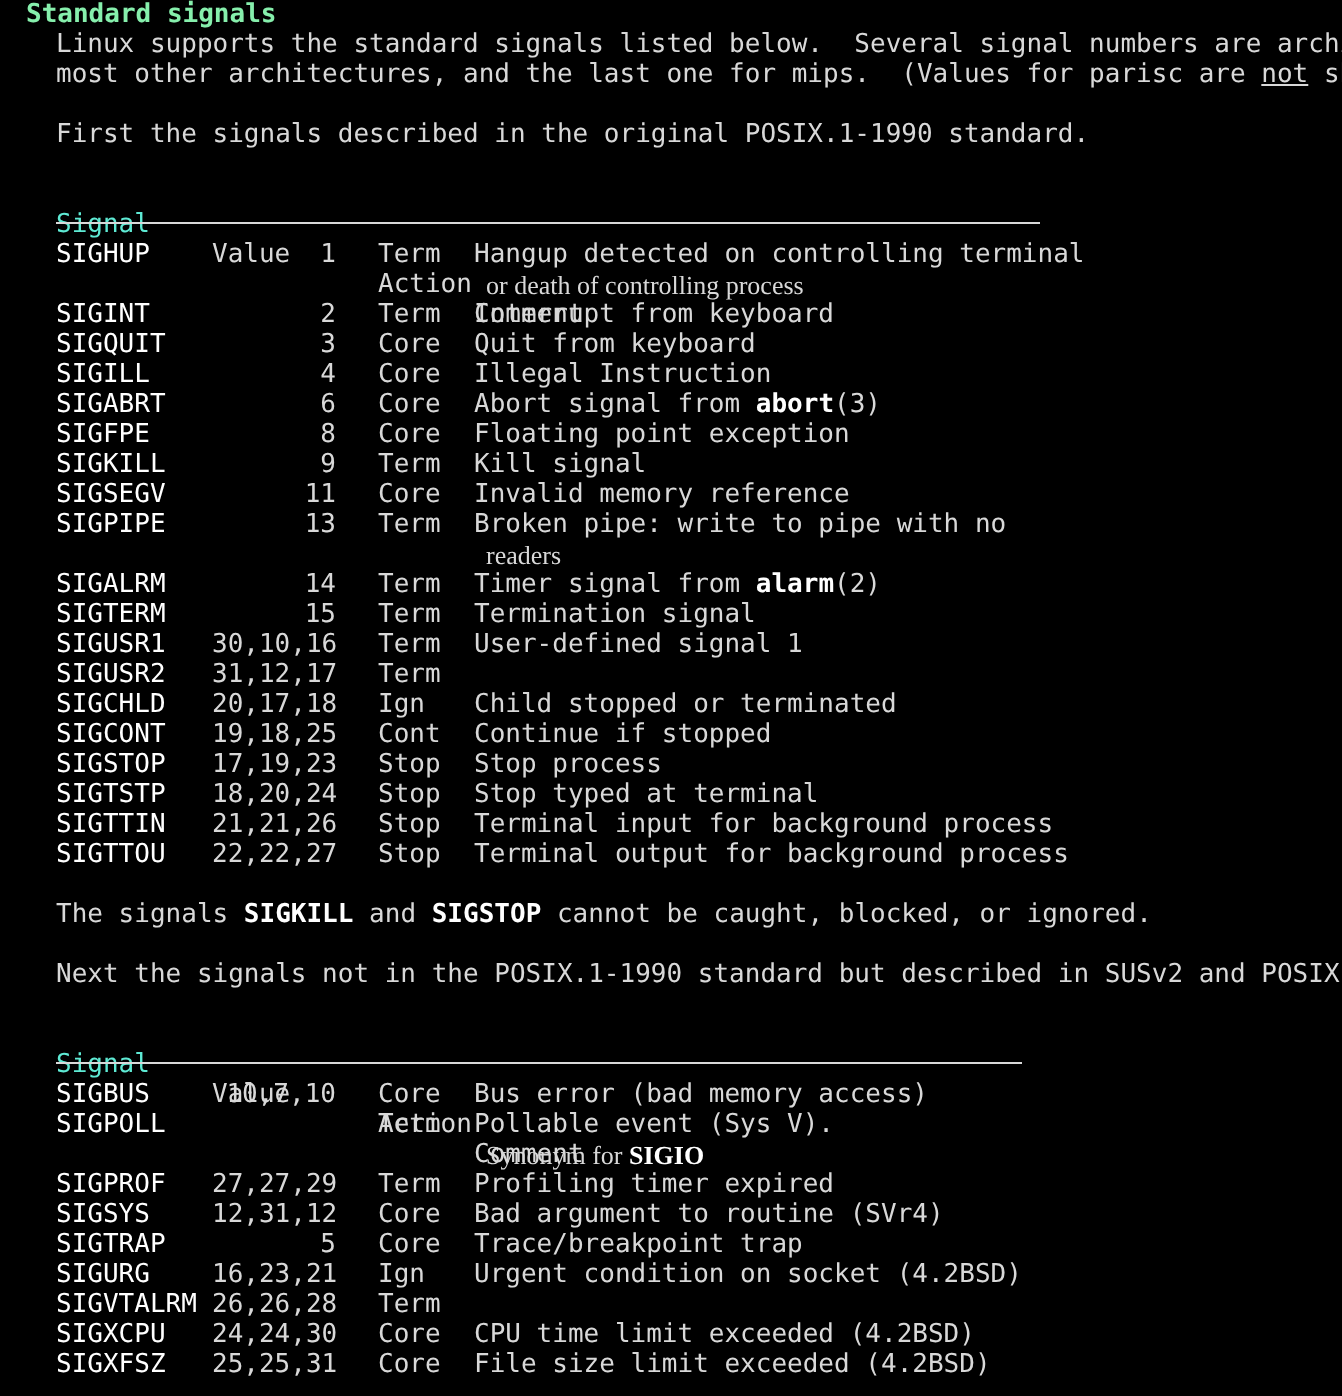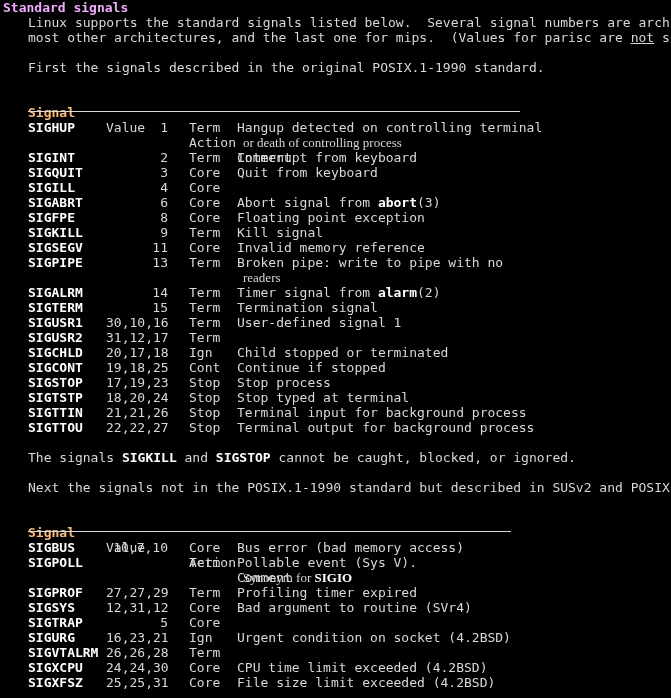--- a/index.html
+++ b/index.html
@@ -25,22 +25,22 @@
     background: #000000;
   }
   .line {
     white-space: pre;
     height: 15px;
     line-height: 15px;
     overflow: hidden;
   }
   .heading {
     font-weight: bold;
-    color: #f0abfc;
-    padding-left: 3px;
+    color: #86efac;
+    padding-left: 13px;
   }
   .para {
     padding-left: 28px;
     white-space: pre;
   }
   .blank {
     height: 15px;
   }
   b, .b {
     font-weight: bold;
@@ -63,26 +63,26 @@
   .rule.w1 { width: 492px; }
   .rule.w2 { width: 483px; }
 
   
   .row {
     position: relative;
     height: 15px;
     line-height: 15px;
     white-space: pre;
   }
-  .c-sig  { position: absolute; left: 28px;  font-weight: bold; color: #ffffff; }
+  .c-sig  { position: absolute; left: 28px;  font-weight: normal; color: #ffffff; }
   .c-val  { position: absolute; left: 106px; width: 62px; text-align: right; }
   .c-act  { position: absolute; left: 189px; text-align: right; }
   .c-com  { position: absolute; left: 237px; }
   .c-com2 { position: absolute; left: 243px; font-family: Liberation Serif, serif; }
-  .hdr .c-sig { font-weight: bold; color: #fdba74; }
+  .hdr .c-sig { font-weight: normal; color: #5eead4; }
   .hdr .c-val { text-align: left; }
 </style>
 </head>
 <body>
 
 <div class="screen">
 
   <div class="line heading">Standard signals</div>
 
   <div class="line para">Linux supports the standard signals listed below.  Several signal numbers are architecture-d</div>
@@ -102,21 +102,21 @@
   </div>
   <div class="rule-line">
       <span class="rule w1"></span>
     </div>
 
   <div id="table1-body">
       <div class="row"><span class="c-sig">SIGHUP</span><span class="c-val">1</span><span class="c-act">Term</span><span class="c-com">Hangup detected on controlling terminal</span></div>
       <div class="row"><span class="c-com2">or death of controlling process</span></div>
       <div class="row"><span class="c-sig">SIGINT</span><span class="c-val">2</span><span class="c-act">Term</span><span class="c-com">Interrupt from keyboard</span></div>
       <div class="row"><span class="c-sig">SIGQUIT</span><span class="c-val">3</span><span class="c-act">Core</span><span class="c-com">Quit from keyboard</span></div>
-      <div class="row"><span class="c-sig">SIGILL</span><span class="c-val">4</span><span class="c-act">Core</span></div>
+      <div class="row"><span class="c-sig">SIGILL</span><span class="c-val">4</span><span class="c-act">Core</span><span class="c-com">Illegal Instruction</span></div>
       <div class="row"><span class="c-sig">SIGABRT</span><span class="c-val">6</span><span class="c-act">Core</span><span class="c-com"><span class="">Abort signal from </span><span class="b">abort</span><span class="">(3)</span></span></div>
       <div class="row"><span class="c-sig">SIGFPE</span><span class="c-val">8</span><span class="c-act">Core</span><span class="c-com">Floating point exception</span></div>
       <div class="row"><span class="c-sig">SIGKILL</span><span class="c-val">9</span><span class="c-act">Term</span><span class="c-com">Kill signal</span></div>
       <div class="row"><span class="c-sig">SIGSEGV</span><span class="c-val">11</span><span class="c-act">Core</span><span class="c-com">Invalid memory reference</span></div>
       <div class="row"><span class="c-sig">SIGPIPE</span><span class="c-val">13</span><span class="c-act">Term</span><span class="c-com">Broken pipe: write to pipe with no</span></div>
       <div class="row"><span class="c-com2">readers</span></div>
       <div class="row"><span class="c-sig">SIGALRM</span><span class="c-val">14</span><span class="c-act">Term</span><span class="c-com"><span class="">Timer signal from </span><span class="b">alarm</span><span class="">(2)</span></span></div>
       <div class="row"><span class="c-sig">SIGTERM</span><span class="c-val">15</span><span class="c-act">Term</span><span class="c-com">Termination signal</span></div>
       <div class="row"><span class="c-sig">SIGUSR1</span><span class="c-val">30,10,16</span><span class="c-act">Term</span><span class="c-com">User-defined signal 1</span></div>
       <div class="row"><span class="c-sig">SIGUSR2</span><span class="c-val">31,12,17</span><span class="c-act">Term</span></div>
@@ -147,20 +147,20 @@
   <div class="rule-line">
       <span class="rule w2"></span>
     </div>
 
   <div id="table2-body">
       <div class="row"><span class="c-sig">SIGBUS</span><span class="c-val">10,7,10</span><span class="c-act">Core</span><span class="c-com">Bus error (bad memory access)</span></div>
       <div class="row"><span class="c-sig">SIGPOLL</span><span class="c-val"></span><span class="c-act">Term</span><span class="c-com">Pollable event (Sys V).</span></div>
       <div class="row"><span class="c-com2"><span class="">Synonym for </span><span class="b">SIGIO</span></span></div>
       <div class="row"><span class="c-sig">SIGPROF</span><span class="c-val">27,27,29</span><span class="c-act">Term</span><span class="c-com">Profiling timer expired</span></div>
       <div class="row"><span class="c-sig">SIGSYS</span><span class="c-val">12,31,12</span><span class="c-act">Core</span><span class="c-com">Bad argument to routine (SVr4)</span></div>
-      <div class="row"><span class="c-sig">SIGTRAP</span><span class="c-val">5</span><span class="c-act">Core</span></div>
+      <div class="row"><span class="c-sig">SIGTRAP</span><span class="c-val">5</span><span class="c-act">Core</span><span class="c-com">Trace/breakpoint trap</span></div>
       <div class="row"><span class="c-sig">SIGURG</span><span class="c-val">16,23,21</span><span class="c-act">Ign</span><span class="c-com">Urgent condition on socket (4.2BSD)</span></div>
       <div class="row"><span class="c-sig">SIGVTALRM</span><span class="c-val">26,26,28</span><span class="c-act">Term</span></div>
       <div class="row"><span class="c-sig">SIGXCPU</span><span class="c-val">24,24,30</span><span class="c-act">Core</span><span class="c-com">CPU time limit exceeded (4.2BSD)</span></div>
       <div class="row"><span class="c-sig">SIGXFSZ</span><span class="c-val">25,25,31</span><span class="c-act">Core</span><span class="c-com">File size limit exceeded (4.2BSD)</span></div>
     </div>
 
 </div>
 
 </body></html>

